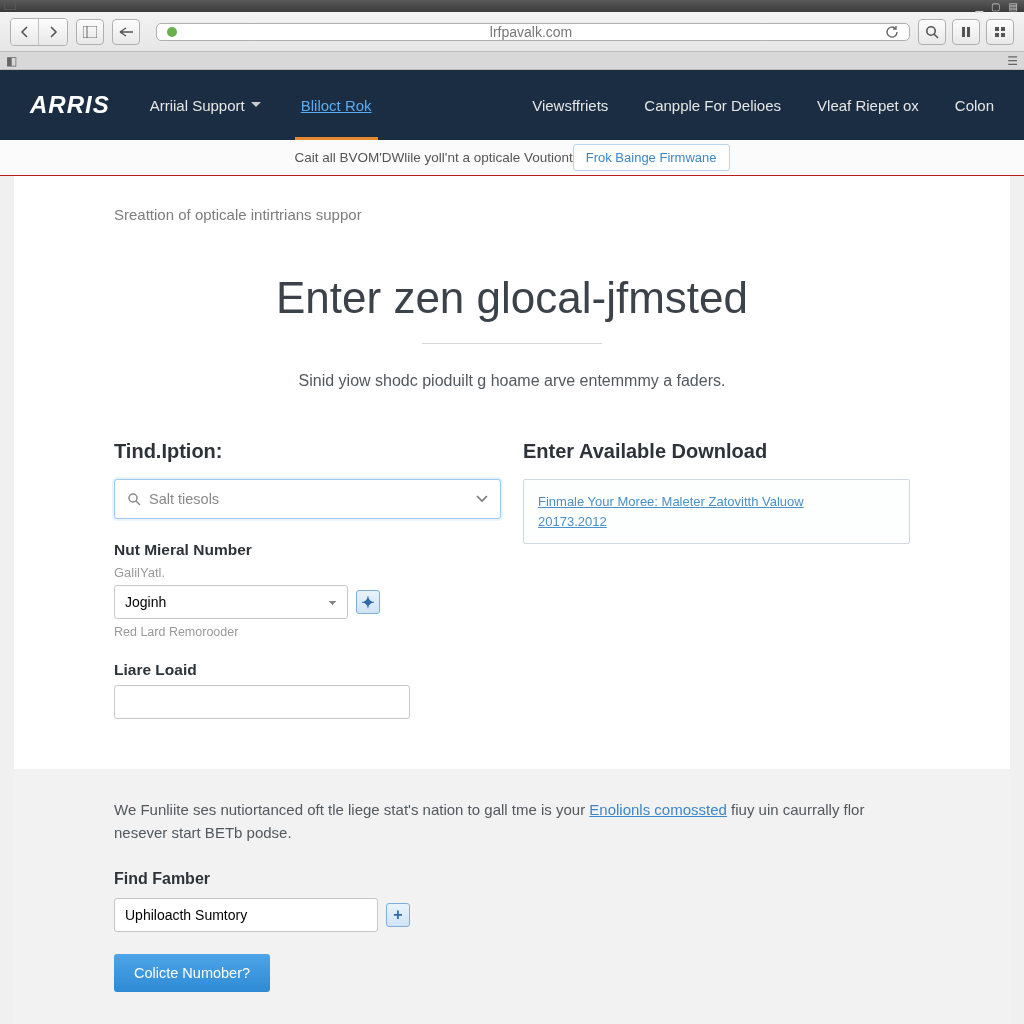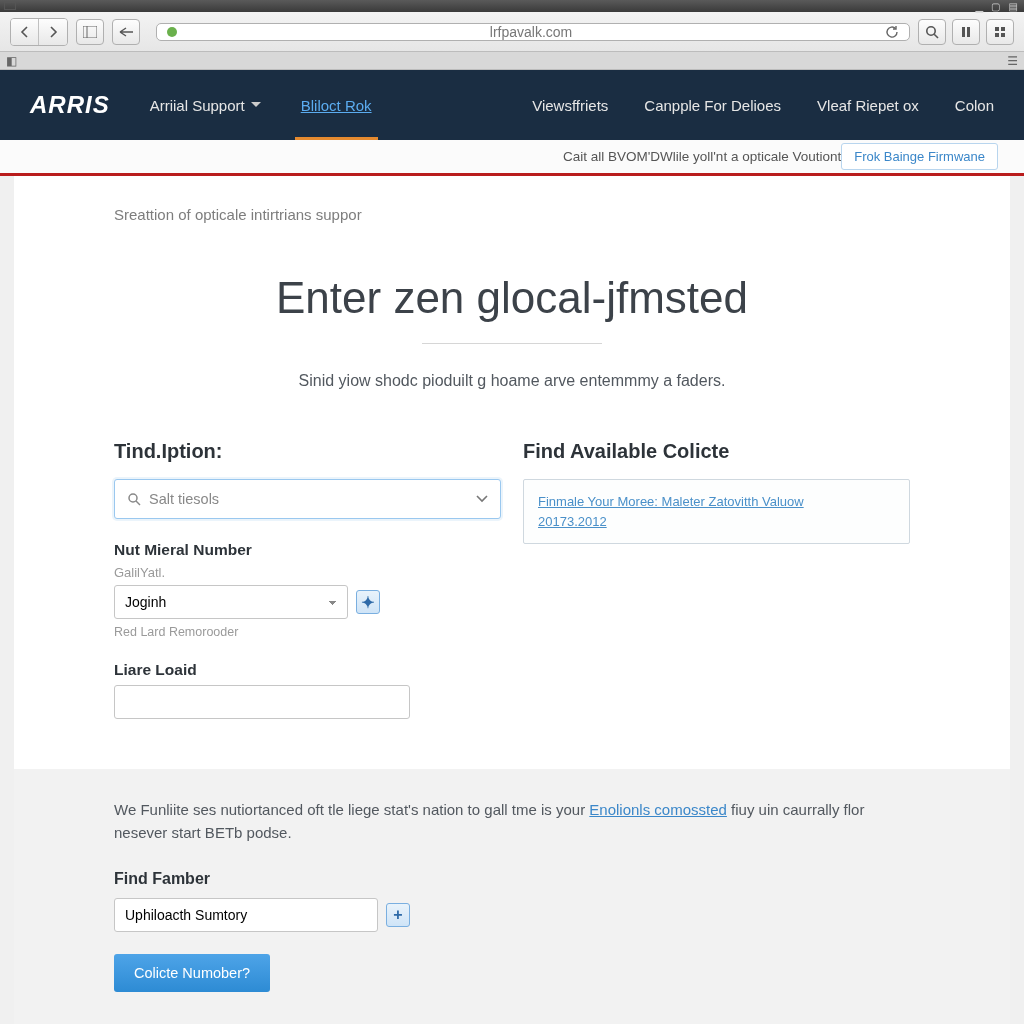--- a/index.html
+++ b/index.html
@@ -29,21 +29,21 @@
 .page-wrap::-webkit-scrollbar-thumb { background: #b8b8b8; border-radius: 7px; border: 2px solid #e6e6e6; }
 
 .site-header { height: 70px; background: #1a2d42; display: flex; align-items: center; padding: 0 30px; gap: 40px; position: relative; }
 .logo { color: #fff; font-weight: 800; font-size: 24px; letter-spacing: 1px; font-style: italic; }
 .nav-item { color: #e6e6e6; font-size: 15px; display: flex; align-items: center; gap: 6px; position: relative; height: 70px; }
 .nav-item.active { color: #5bacf0; }
 .nav-item.active::after { content: ""; position: absolute; bottom: 0; left: -6px; right: -6px; height: 3px; background: #e58a2f; }
 .nav-right { margin-left: auto; display: flex; gap: 36px; }
 .chev-down { border: 5px solid transparent; border-top-color: #ccc; margin-top: 4px; }
 
-.sub-bar { height: 36px; background: #fbfbfb; border-bottom: 3px solid #b91c1c; display: flex; align-items: center; padding: 0 26px; justify-content: flex-end; }
+.sub-bar { height: 36px; background: #fbfbfb; border-bottom: 1px solid #b91c1c; display: flex; align-items: center; padding: 0 18px; justify-content: center; }
 .crumb { color: #555; font-size: 13.5px; }
 .fw-link { color: #3b87c9; border: 1px solid #b8d5ee; border-radius: 3px; padding: 5px 12px; font-size: 13px; background: #fff; }
 
 .content { background: #fff; margin: 0 14px; padding: 30px 100px 50px; }
 .section-label { color: #7d7d7d; font-size: 15px; margin-bottom: 50px; margin-left: 0; }
 .hero-title { text-align: center; font-size: 44px; font-weight: 300; color: #3c4249; margin-bottom: 20px; }
 .hero-divider { width: 180px; border-top: 1px solid #d6d6d6; margin: 0 auto 28px; }
 .hero-sub { text-align: center; color: #52585f; font-size: 16px; margin-bottom: 50px; }
 
 .two-col { display: flex; gap: 22px; }
@@ -207,21 +207,21 @@
           <input class="inp chev-inp" value="Joginh" style="">
           <div class="add-btn">✦</div>
         </div>
         <div class="hint">Red Lard Remorooder</div>
 
         <div class="field-label">Liare Loaid</div>
         <input class="inp full" style="">
       </div>
 
       <div class="col">
-        <div class="col-title">Find Available Colicte</div>
+        <div class="col-title">Enter Available Download</div>
         <div class="download-box">
           <div class="dl-link">Finmale Your Moree: Maleter Zatovitth Valuow</div>
           <div class="dl-link">20173.2012</div>
         </div>
       </div>
     </div>
   </div>
 
   <div class="foot-area">
     <p class="foot-para">

